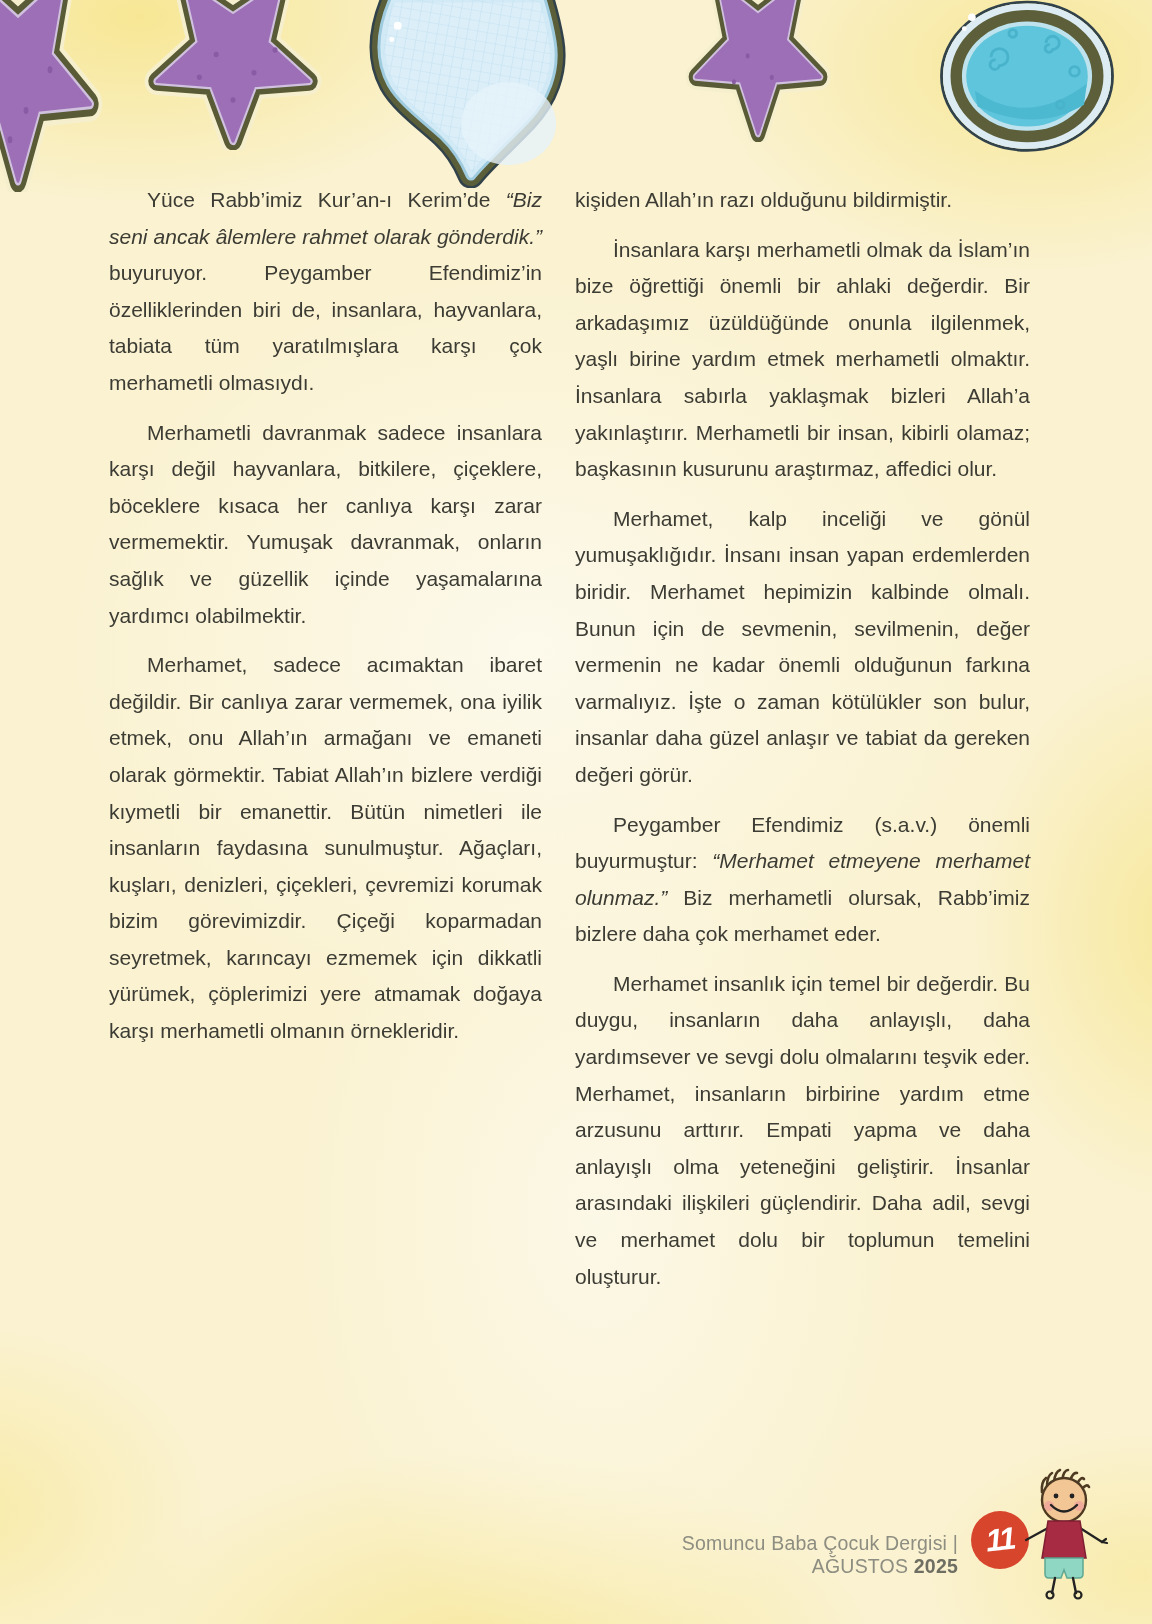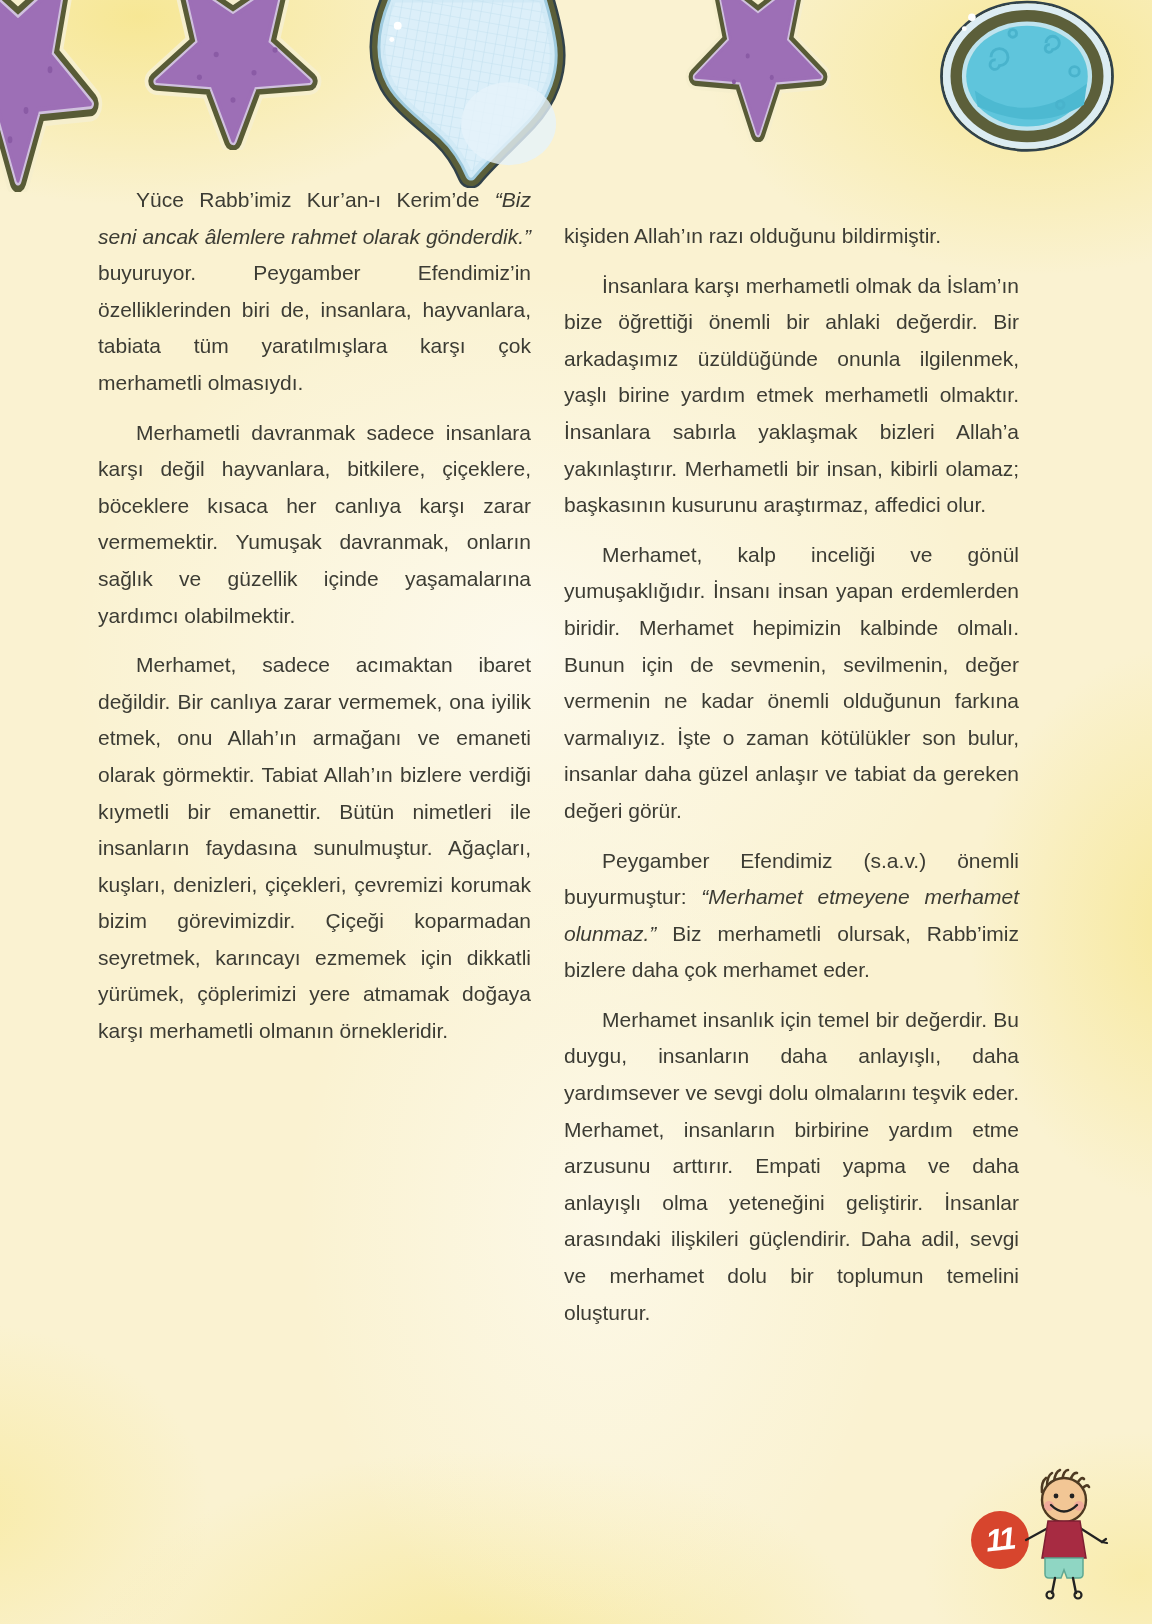--- a/index.html
+++ b/index.html
@@ -14,27 +14,27 @@
       radial-gradient(ellipse 520px 270px at 12% 1%, rgba(246,229,138,.85), rgba(246,229,138,0) 70%),
       radial-gradient(ellipse 470px 300px at 90% 4%, rgba(246,229,138,.8), rgba(246,229,138,0) 70%),
       radial-gradient(ellipse 310px 400px at 103% 57%, rgba(246,229,138,.75), rgba(246,229,138,0) 70%),
       radial-gradient(ellipse 560px 310px at 42% 103%, rgba(247,231,148,.85), rgba(247,231,148,0) 72%),
       radial-gradient(ellipse 340px 260px at -3% 93%, rgba(248,233,156,.75), rgba(248,233,156,0) 72%),
       radial-gradient(ellipse 300px 200px at 99% 97%, rgba(248,233,156,.7), rgba(248,233,156,0) 72%),
       #faf2d1;
   }
   .deco{position:absolute;top:0;}
   .columns{
-    position:absolute;left:98px;top:182px;
+    position:absolute;left:109px;top:182px;
     display:flex;gap:33px;
     color:#3c3c34;
   }
   .col{font-size:21px;line-height:36.6px;text-align:justify;}
   .col-left{width:433px;}
-  .col-right{width:455px;margin-top:36px;}
+  .col-right{width:455px;}
   .para{margin:0 0 13px 0;text-indent:38px;}
   .para.cont{text-indent:0;}
   .it{font-style:italic;}
   .footer-credit{
     position:absolute;left:608px;top:1532px;
     width:350px;text-align:right;
     font-size:19.5px;color:#8d8d81;letter-spacing:.2px;
   }
   .footer-credit b{color:#6e6e62;font-weight:bold;}
   .page-badge{
@@ -135,20 +135,24 @@
       </div>
     <div class="col col-right">
         <p class="para cont"><span>kişiden Allah’ın razı olduğunu bildirmiştir.</span></p>
         <p class="para"><span>İnsanlara karşı merhametli olmak da İslam’ın bize öğrettiği önemli bir ahlaki değerdir. Bir arkadaşımız üzüldüğünde onunla ilgilenmek, yaşlı birine yardım etmek merhametli olmaktır. İnsanlara sabırla yaklaşmak bizleri Allah’a yakınlaştırır. Merhametli bir insan, kibirli olamaz; başkasının kusurunu araştırmaz, affedici olur.</span></p>
         <p class="para"><span>Merhamet, kalp inceliği ve gönül yumuşaklığıdır. İnsanı insan yapan erdemlerden biridir. Merhamet hepimizin kalbinde olmalı. Bunun için de sevmenin, sevilmenin, değer vermenin ne kadar önemli olduğunun farkına varmalıyız. İşte o zaman kötülükler son bulur, insanlar daha güzel anlaşır ve tabiat da gereken değeri görür.</span></p>
         <p class="para"><span>Peygamber Efendimiz (s.a.v.) önemli buyurmuştur: </span><span class="it">“Merhamet etmeyene merhamet olunmaz.”</span><span> Biz merhametli olursak, Rabb’imiz bizlere daha çok merhamet eder.</span></p>
         <p class="para"><span>Merhamet insanlık için temel bir değerdir. Bu duygu, insanların daha anlayışlı, daha yardımsever ve sevgi dolu olmalarını teşvik eder. Merhamet, insanların birbirine yardım etme arzusunu arttırır. Empati yapma ve daha anlayışlı olma yeteneğini geliştirir. İnsanlar arasındaki ilişkileri güçlendirir. Daha adil, sevgi ve merhamet dolu bir toplumun temelini oluşturur.</span></p>
       </div>
   </div>
 
+  <div class="footer-credit">
+    <span>Somuncu Baba Çocuk Dergisi | AĞUSTOS</span>
+    <b>2025</b>
+  </div>
 
   <div class="page-badge">
     <span>11</span>
   </div>
 
   <svg class="mascot" width="92" height="136" viewBox="0 0 92 136">
 
     <g stroke="#4e3a22" stroke-width="2.6" fill="none" stroke-linecap="round">
       <path d="M24,26 Q23,16 28,12"></path>
         <path d="M29,20 Q29,10 34,7"></path>

